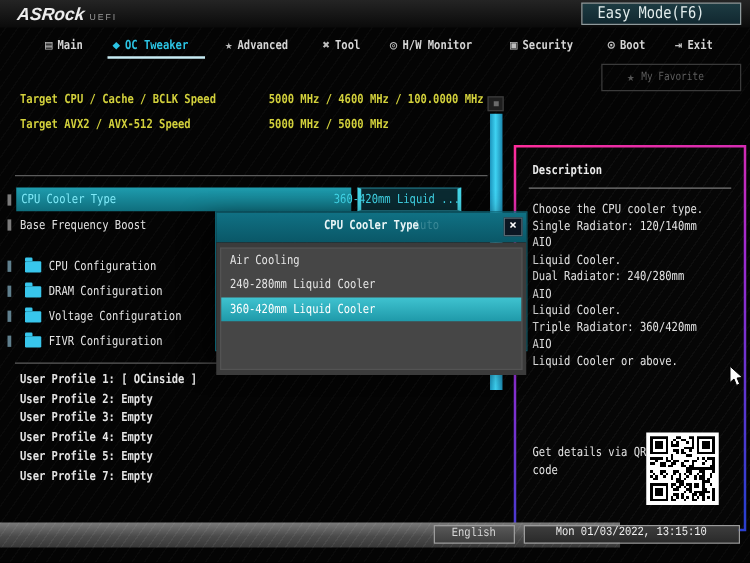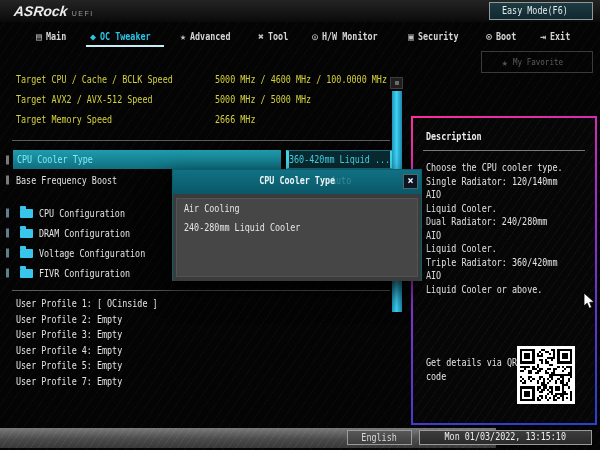--- a/index.html
+++ b/index.html
@@ -10,59 +10,59 @@
     font-family:"DejaVu Sans Mono","Liberation Mono",monospace;
     color:#e2e2e2;font-size:10px;
   }
   .cond{display:inline-block;transform:scaleX(.84);transform-origin:0 50%;white-space:nowrap;}
   
   #topbar{position:absolute;left:0;top:0;width:600px;height:22px;background:linear-gradient(#242424,#0a0a0a);}
   #logo{position:absolute;left:14px;top:3px;display:flex;align-items:baseline;gap:4px;}
   #logo .brand{font-family:"Liberation Sans",sans-serif;font-style:italic;font-weight:bold;font-size:14px;color:#ececec;transform:skewX(-6deg);letter-spacing:0;}
   #logo .suffix{font-family:"Liberation Sans",sans-serif;font-size:7px;color:#9a9a9a;letter-spacing:1.5px;}
   #easy-mode{position:absolute;right:7px;top:2px;height:16px;line-height:16px;padding:0 12px;
-    background:linear-gradient(#1d3b42,#112830);border:1px solid #8f9a9c;color:#e2ecec;font-size:10px;}
+    background:linear-gradient(#1d3b42,#112830);border:1px solid #8f9a9c;color:#e2ecec;font-size:13px;}
   
   #nav{position:absolute;left:0;top:22px;width:600px;height:28px;display:flex;align-items:center;
     justify-content:space-between;padding:0 24px 0 34px;box-sizing:border-box;}
   .nav-item{position:relative;display:flex;align-items:center;gap:4px;color:#d6d6d6;font-weight:bold;font-size:10px;padding:6px 2px;}
   .nav-icon{font-size:10px;color:#bdbdbd;}
   .nav-item.active{color:#2cc5e5;}
   .nav-item.active .nav-icon{color:#2cc5e5;}
   .nav-item.active::after{content:"";position:absolute;left:-2px;right:-2px;bottom:1px;height:2px;background:#c7ecf4;}
   
   #favorite{position:absolute;left:481px;top:51px;width:110px;height:20px;border:1px solid #3a3a3a;
     display:flex;align-items:center;justify-content:center;gap:5px;color:#5d5d5d;font-size:9px;}
   #favorite .star{font-size:10px;color:#555;}
   
   .marker{position:absolute;left:6px;top:50%;transform:translateY(-50%);width:3px;height:9px;background:#7b7b7b;}
   #info-rows{position:absolute;left:0;top:70px;width:400px;}
-  .info-row{position:relative;height:20px;color:#d3d13c;}
+  .info-row{position:relative;height:20px;color:#d3d13c;font-weight:bold;}
   .info-label{position:absolute;left:16px;top:4px;}
   .info-value{position:absolute;left:215px;top:4px;}
   .divider{position:absolute;left:12px;width:378px;height:1px;background:#5c5c5c;}
   #divider-1{top:140px;}
   #divider-2{top:290px;}
   #cooler-row{position:absolute;left:0;top:150px;width:400px;height:19px;}
   #cooler-highlight{position:absolute;left:13px;top:0;width:268px;height:19px;
     background:linear-gradient(#1e9cae,#0f6e7d);display:flex;align-items:center;}
   #cooler-highlight span{margin-left:4px;color:#7feaf8;}
-  #cooler-value{position:absolute;left:286px;top:0;width:107px;height:19px;box-sizing:border-box;
+  #cooler-value{position:absolute;left:286px;top:0;width:83px;height:19px;box-sizing:border-box;
     background:#0a2a31;border:1px solid #1e6d7c;border-left:3px solid #45d5e6;border-right:3px solid #45d5e6;
-    color:#41d6e8;display:flex;align-items:center;}
+    color:#41d6e8;display:flex;align-items:center;justify-content:center;}
   #bfb-row{position:absolute;left:0;top:172px;width:400px;height:16px;display:flex;align-items:center;}
   #bfb-row span.lbl{margin-left:16px;color:#e2e2e2;}
   #folders{position:absolute;left:0;top:203px;width:400px;}
   .folder-row{position:relative;height:20px;display:flex;align-items:center;}
   .folder-row .marker{background:#5f7f8d;}
   .folder{position:relative;width:13px;height:9px;margin-left:20px;background:#38c6ec;border-radius:1px;flex:none;}
   .folder::before{content:"";position:absolute;top:-3px;left:0;width:6px;height:3px;background:#38c6ec;border-radius:1px 1px 0 0;}
   .folder-label{margin-left:6px;color:#e4e4e4;}
   #profiles{position:absolute;left:0;top:296px;width:400px;}
-  .profile-row{height:15.5px;display:flex;align-items:center;}
+  .profile-row{height:15.5px;display:flex;align-items:center;font-weight:bold;}
   .profile-row span{margin-left:16px;color:#e4e4e4;}
   
   #scroll-btn{position:absolute;left:390px;top:77px;width:13px;height:12px;background:#1e1e1e;border:1px solid #3d3d3d;box-sizing:border-box;}
   #scroll-btn::after{content:"";position:absolute;left:4px;top:3px;width:4px;height:4px;background:#6a6a6a;}
   #scroll-thumb{position:absolute;left:392px;top:91px;width:10px;height:221px;
     background:linear-gradient(90deg,#1d95bd,#3ed2f2 45%,#1b86ad);}
   
   #desc-border{position:absolute;left:411px;top:116px;width:186px;height:309px;box-sizing:border-box;
     padding:2px;background:linear-gradient(160deg,#ff2d9a,#a02bd0 40%,#2b3fd0 95%);}
   #desc-inner{position:relative;width:100%;height:100%;background:#060606;box-sizing:border-box;
@@ -73,28 +73,28 @@
   #qr-label{position:absolute;left:13px;top:238px;width:100px;line-height:14px;color:#e3e3e3;}
   #qr-box{position:absolute;left:104px;top:228px;width:58px;height:58px;background:#fff;display:flex;align-items:center;justify-content:center;}
   
   #dialog{position:absolute;left:172px;top:169px;width:250px;height:112px;border:1px solid #0c5e6d;box-sizing:border-box;
     box-shadow:-6px 10px 22px rgba(0,0,0,.85);}
   #dialog-titlebar{position:relative;height:24px;background:linear-gradient(#107184,#0a5767);}
   #dialog-title{position:absolute;left:0;right:0;top:5px;text-align:center;font-weight:bold;color:#eaf5f6;}
   #dialog-ghost{position:absolute;left:158px;top:5px;color:#9fd4da;opacity:.3;}
   #dialog-close{position:absolute;right:3px;top:4px;width:15px;height:15px;box-sizing:border-box;
     background:#0c1622;border:1px solid #55656f;color:#fff;font-size:10px;font-weight:bold;line-height:12px;text-align:center;}
-  #dialog-body{position:relative;height:87px;background:#3b3b3b;padding:4px 3px;box-sizing:border-box;}
+  #dialog-body{position:relative;height:106px;background:#3b3b3b;padding:4px 3px;box-sizing:border-box;}
   #dialog-list{height:100%;background:#464646;border:1px solid #535353;box-sizing:border-box;}
   .dialog-option{height:19.4px;line-height:19.4px;padding-left:7px;color:#e5e5e5;}
   .dialog-option.selected{background:linear-gradient(#3fc3d0,#1f99a9);color:#fff;}
   
-  #footer{position:absolute;left:0;top:428px;width:496px;height:20px;
+  #footer{position:absolute;left:0;top:418px;width:496px;height:20px;
     background:linear-gradient(#7a7a7a,#4a4a4a 55%,#383838);
-    background-blend-mode:normal;}
+    background-blend-mode:normal;font-family:Liberation Mono, monospace;}
   #footer::before{content:"";position:absolute;inset:0;
     background:repeating-linear-gradient(125deg, rgba(255,255,255,.05) 0 1px, transparent 1px 6px);}
   #lang-btn{position:absolute;left:347px;top:2px;width:65px;height:15px;box-sizing:border-box;
     background:linear-gradient(#585858,#3e3e3e);border:1px solid #9b9b9b;color:#d8d8d8;
     display:flex;align-items:center;justify-content:center;}
   #datetime{position:absolute;left:419px;top:2px;width:173px;height:15px;box-sizing:border-box;
     background:linear-gradient(#3d3d3d,#2a2a2a);border:1px solid #9b9b9b;color:#f0f0f0;
     display:flex;justify-content:center;}
   #cursor{position:absolute;left:583px;top:293px;}
 </style>
@@ -166,24 +166,20 @@
       <div class="info-row">
         <span class="info-label cond">Target CPU / Cache / BCLK Speed</span>
         <span class="info-value cond">5000 MHz / 4600 MHz / 100.0000 MHz</span>
       </div>
 
       <div class="info-row">
         <span class="info-label cond">Target AVX2 / AVX-512 Speed</span>
         <span class="info-value cond">5000 MHz / 5000 MHz</span>
       </div>
 
-      <div class="info-row">
-        <span class="info-label cond">Target Memory Speed</span>
-        <span class="info-value cond">2666 MHz</span>
-      </div>
     </div>
 
   <div class="divider" id="divider-1"></div>
 
   <div id="cooler-row">
     <span class="marker"></span>
     <div id="cooler-highlight">
       <span class="cond">CPU Cooler Type</span>
     </div>
     <div id="cooler-value">
@@ -483,20 +479,23 @@
 
           <div class="dialog-option">
             <span class="cond">Air Cooling</span>
           </div>
 
 
           <div class="dialog-option">
             <span class="cond">240-280mm Liquid Cooler</span>
           </div>
 
+          <div class="dialog-option selected">
+            <span class="cond">360-420mm Liquid Cooler</span>
+          </div>
         </div>
     </div>
   </div>
 
   <div id="cursor">
     <svg width="16" height="16" viewBox="0 0 16 16">
       <path d="M1 0 L1 13 L4.2 10.2 L6.2 15.3 L8.7 14.2 L6.7 9.4 L11 9 Z" fill="#ffffff" stroke="#000" stroke-width="0.8"></path>
     </svg>
   </div>
 

